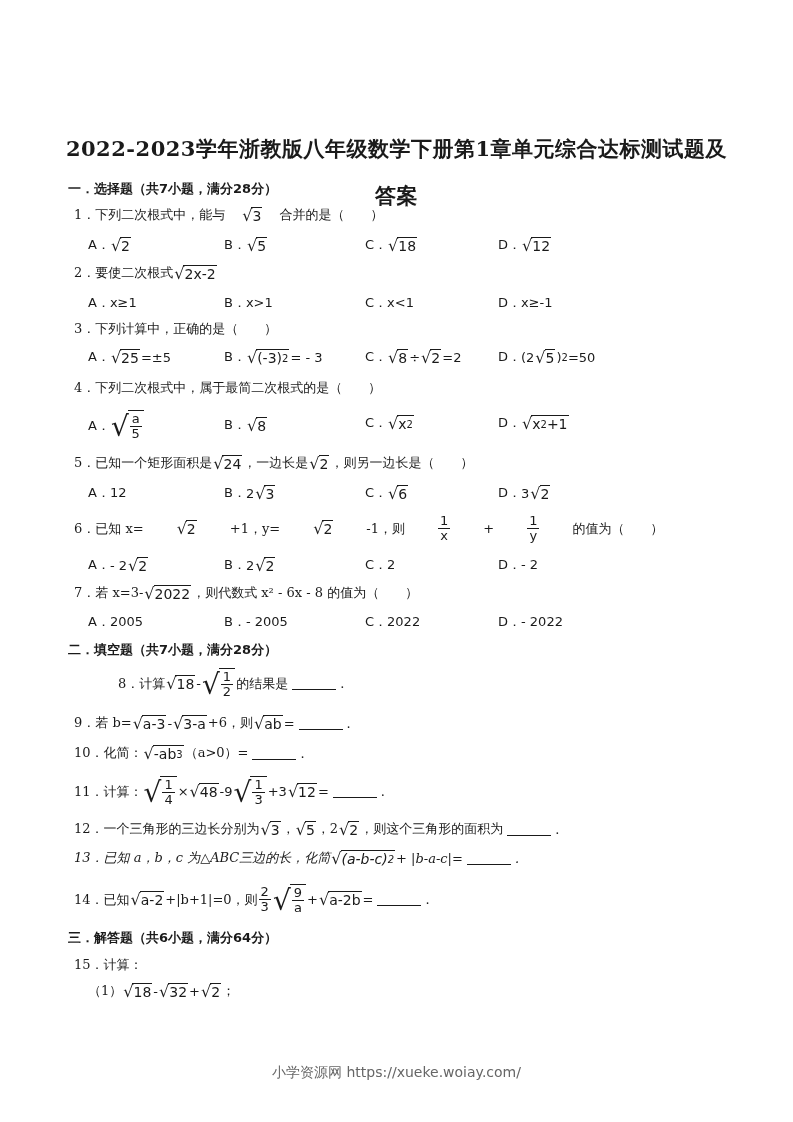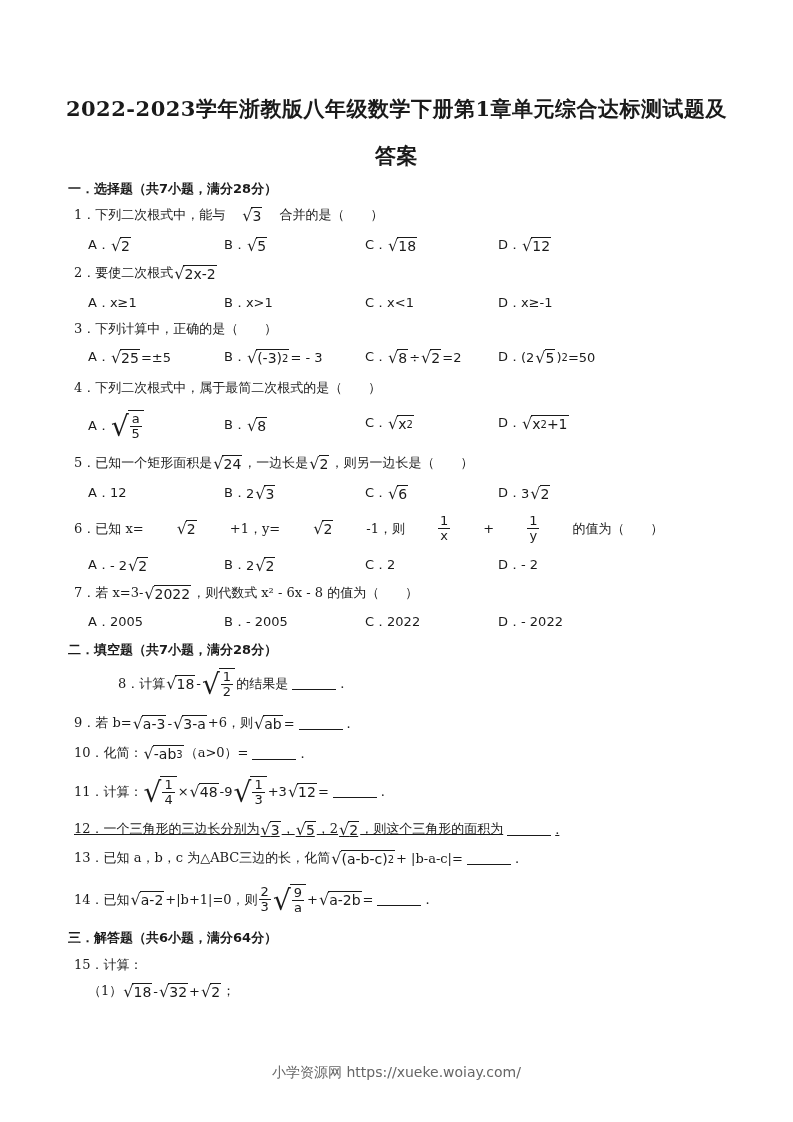--- a/index.html
+++ b/index.html
@@ -1,20 +1,20 @@
 <!DOCTYPE html>
 <html><head>
 <meta charset="utf-8">
 <style>
   html, body { margin: 0; padding: 0; background: #ffffff; }
   body { width: 793px; height: 1122px; position: relative; overflow: hidden;
          font-family: "DejaVu Serif", "Liberation Serif", serif; color: #1a1a1a; }
   .page { position: absolute; left: 0; top: 0; width: 793px; height: 1122px; }
   .title { position: absolute; left: 0; width: 793px; text-align: center; font-weight: bold;
-           font-size: 21px; letter-spacing: 0.5px; font-family: "DejaVu Serif", serif; }
+           font-size: 21px; letter-spacing: 0.5px; font-family: "DejaVu Serif", serif; margin-top: 40px; }
   .t1 { top: 95px; }
   .t2 { top: 142px; }
   .line { position: absolute; left: 74px; font-size: 13px; white-space: nowrap; display: flex; align-items: center; }
   .section { font-weight: bold; left: 68px; font-size: 13px; font-family: "DejaVu Sans", sans-serif; }
   .opts { position: absolute; left: 88px; font-size: 13px; white-space: nowrap; }
   .opt { position: absolute; top: 0; display: flex; align-items: center; white-space: nowrap; }
   .opt.a { left: 0; } .opt.b { left: 136px; } .opt.c { left: 277px; } .opt.d { left: 410px; }
   .m { font-family: "DejaVu Sans", sans-serif; font-size: 13px; }
   .rad { display: inline-flex; align-items: stretch; font-family: "DejaVu Sans", sans-serif; vertical-align: middle; margin: 0 1px; }
   .rad .sym { font-size: 16px; line-height: 1; display: flex; align-items: flex-end; margin-right: -1px; }
@@ -366,42 +366,42 @@
     <span class="m"> +3</span>
     <span class="rad">
         <span class="sym">√</span>
         <span class="body">12</span>
       </span>
     <span>=</span>
     <span class="blank"></span>
       <span>.</span>
   </div>
 
-  <div class="line" style="top:820px;text-decoration:underline;">
+  <div class="line" style="top:820px;">
     <span>12．一个三角形的三边长分别为</span>
     <span class="rad">
         <span class="sym">√</span>
         <span class="body">3</span>
       </span>
     <span>，</span>
     <span class="rad">
         <span class="sym">√</span>
         <span class="body">5</span>
       </span>
     <span>，2</span>
     <span class="rad">
         <span class="sym">√</span>
         <span class="body">2</span>
       </span>
     <span>，则这个三角形的面积为</span>
     <span class="blank"></span>
       <span>.</span>
   </div>
 
-  <div class="line" style="top:849px;">
+  <div class="line" style="top:849px;font-style:italic;">
     <span>13．已知 a，b，c 为△ABC三边的长，化简</span>
     <span class="rad">
         <span class="sym">√</span>
         <span class="body">
           <span>(a-b-c)</span>
           <sup>2</sup>
         </span>
       </span>
     <span> + |b-a-c|=</span>
     <span class="blank"></span>

